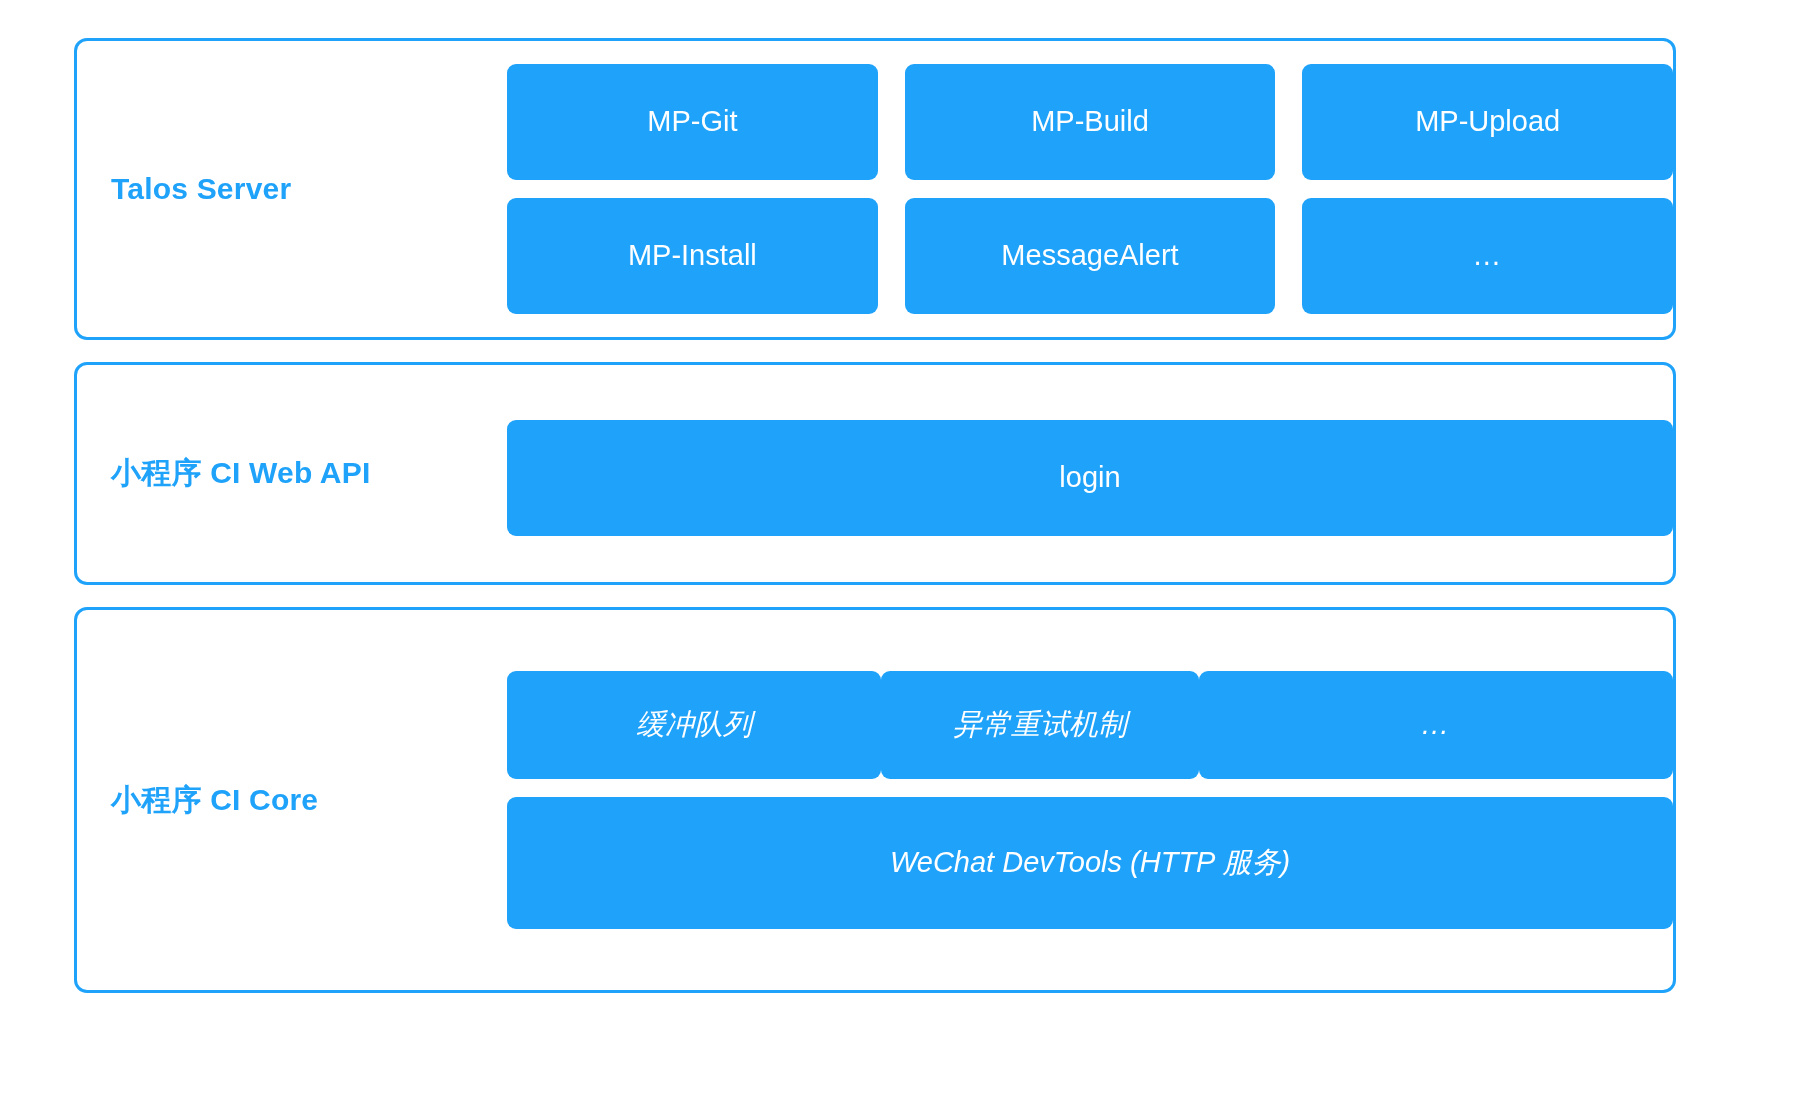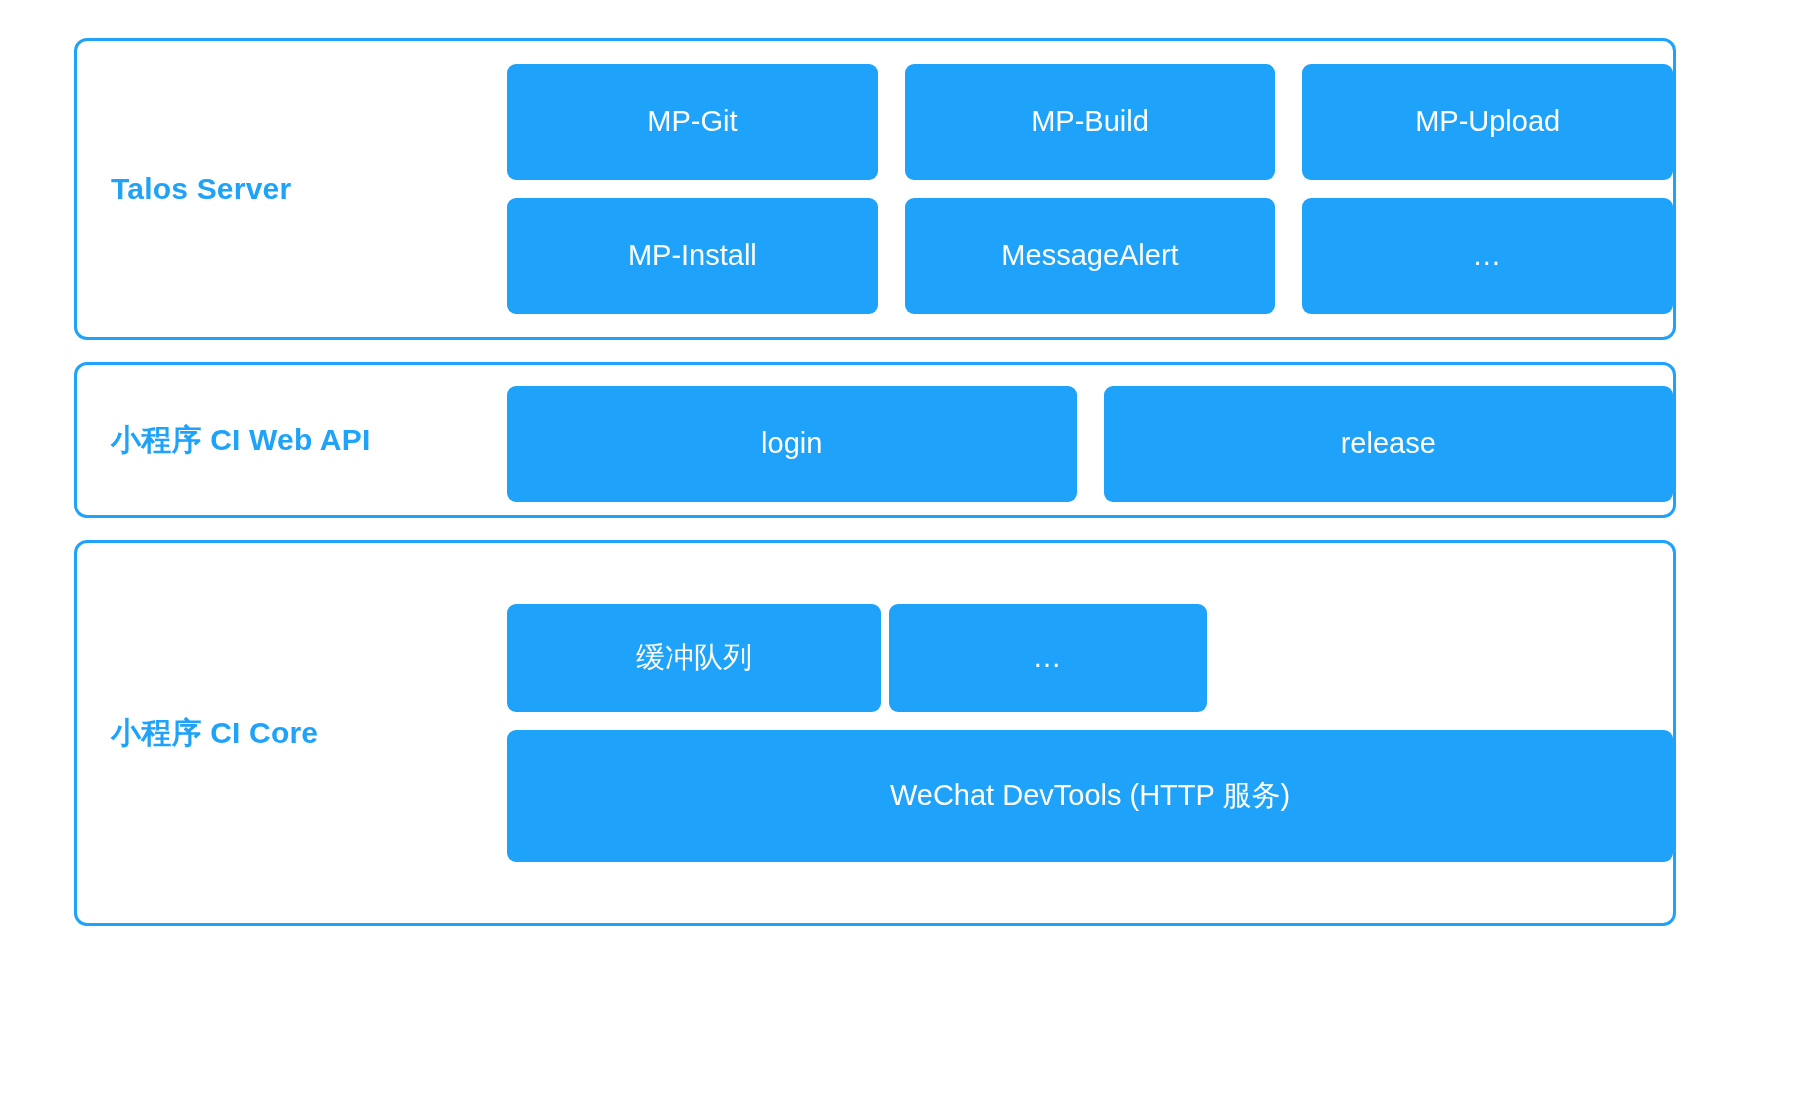--- a/index.html
+++ b/index.html
@@ -74,32 +74,32 @@
     box-sizing: border-box;
     padding: 0 8px;
     line-height: 1.1;
   }
 
   
   #layer-talos { height: 302px; }
   #layer-talos .box { flex: 1 1 0; height: 116px; }
 
   
-  #layer-webapi { height: 156px; }
+  #layer-webapi { height: 223px; }
   #layer-webapi .box { flex: 1 1 0; height: 116px; margin-top: 8px; }
 
   
   #layer-core { height: 386px; }
   #layer-core .box-row-top { gap: 21px; }
   #layer-core .box-row-top .box { height: 108px; }
   #layer-core .box-row-top .box:nth-child(1) { flex: 0 0 374px; }
   #layer-core .box-row-top .box:nth-child(2) { flex: 0 0 318px; }
   #layer-core .box-row-top .box:nth-child(3) { flex: 1 1 0; }
   #layer-core .box-wide { height: 132px; width: 100%; }
-  #layer-core .box-row { gap: 8px; }
+  #layer-core .box-row { gap: 0; font-style: italic; }
 
   .ellipsis-box { letter-spacing: 2px; }
 </style>
 </head>
 <body>
 
 <div id="diagram">
 
   <section class="layer" id="layer-talos">
     <div class="layer-title">Talos Server</div>
@@ -115,30 +115,30 @@
         <div class="box ellipsis-box">…</div>
       </div>
     </div>
   </section>
 
   <section class="layer" id="layer-webapi">
     <div class="layer-title">小程序 CI Web API</div>
     <div class="layer-body">
       <div class="box-row">
         <div class="box">login</div>
-        <div class="box">release</div>
       </div>
     </div>
   </section>
 
   <section class="layer" id="layer-core">
     <div class="layer-title">小程序 CI Core</div>
     <div class="layer-body">
       <div class="box-row box-row-top">
         <div class="box">缓冲队列</div>
+        <div class="box">异常重试机制</div>
         <div class="box ellipsis-box">…</div>
       </div>
       <div class="box-row">
         <div class="box box-wide">WeChat DevTools (HTTP 服务)</div>
       </div>
     </div>
   </section>
 
 </div>
 

